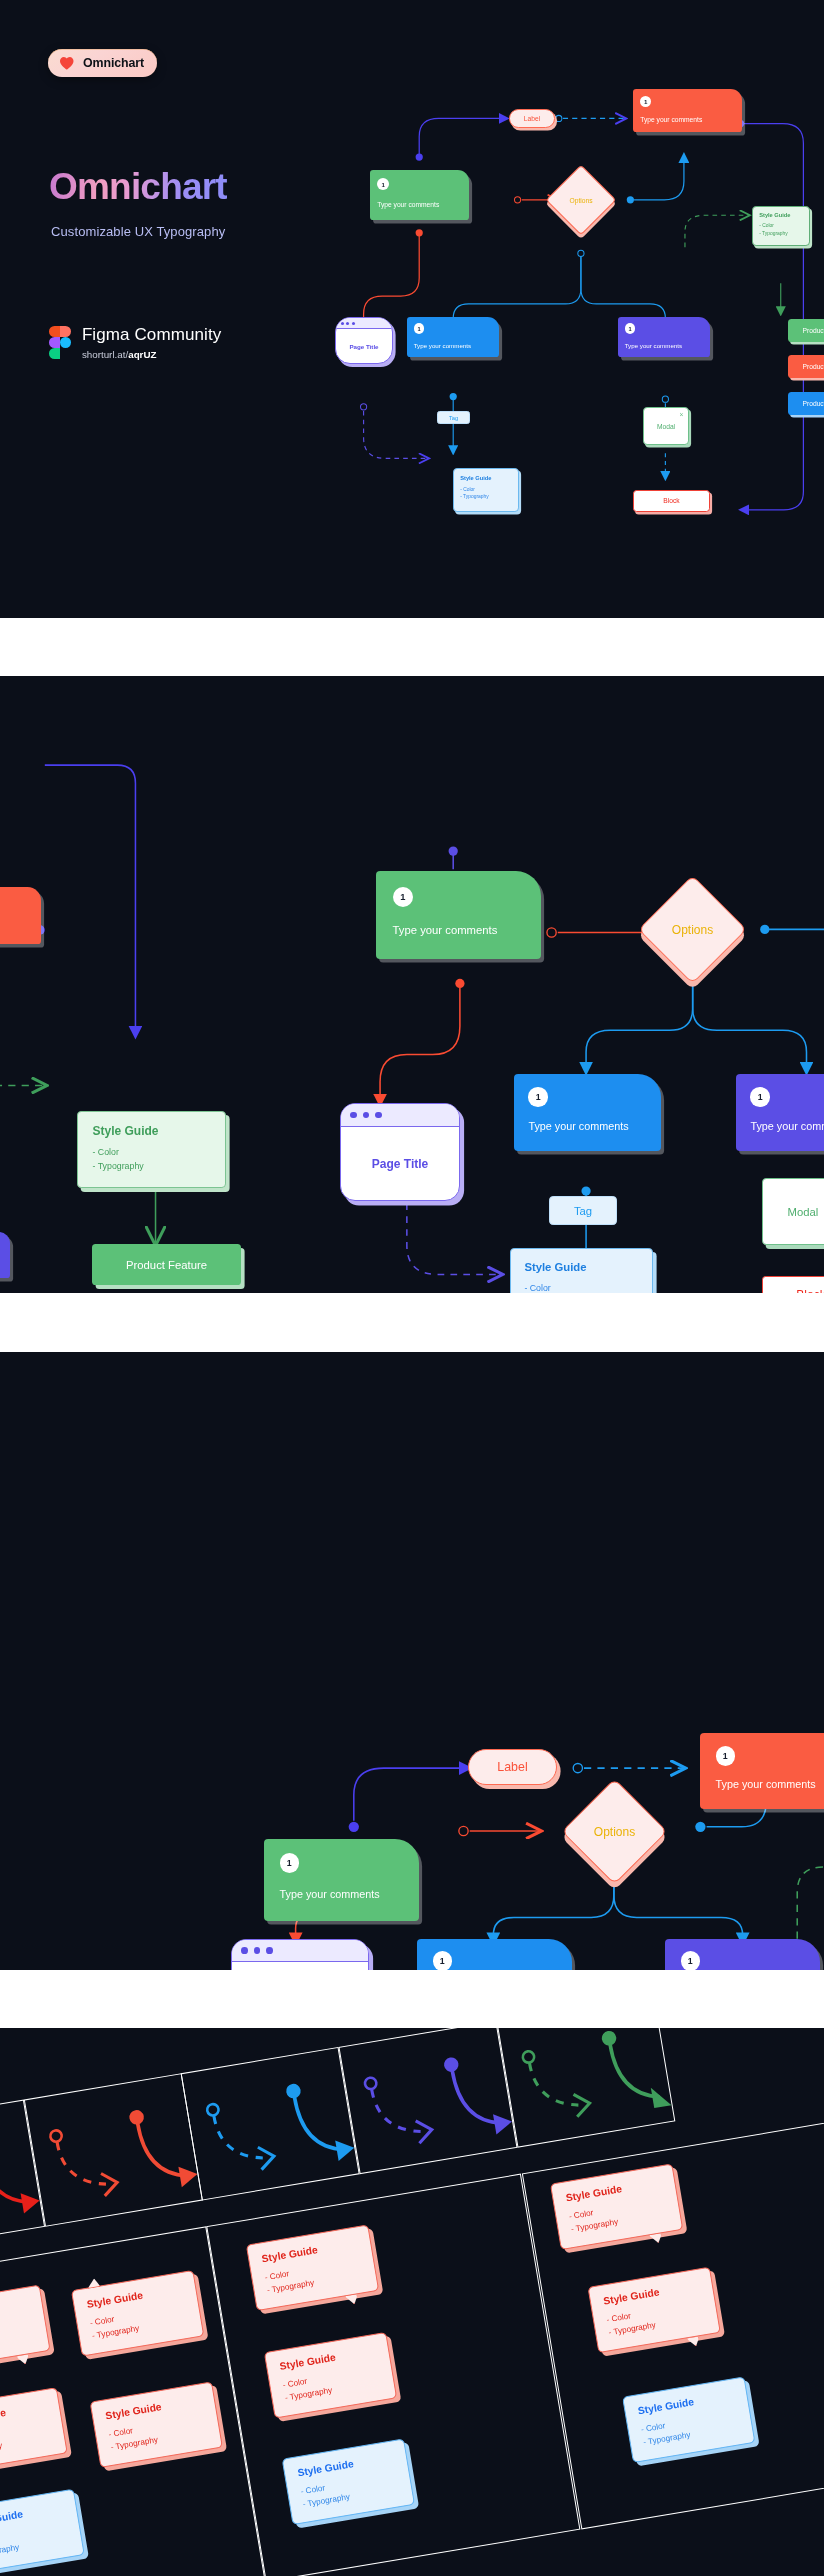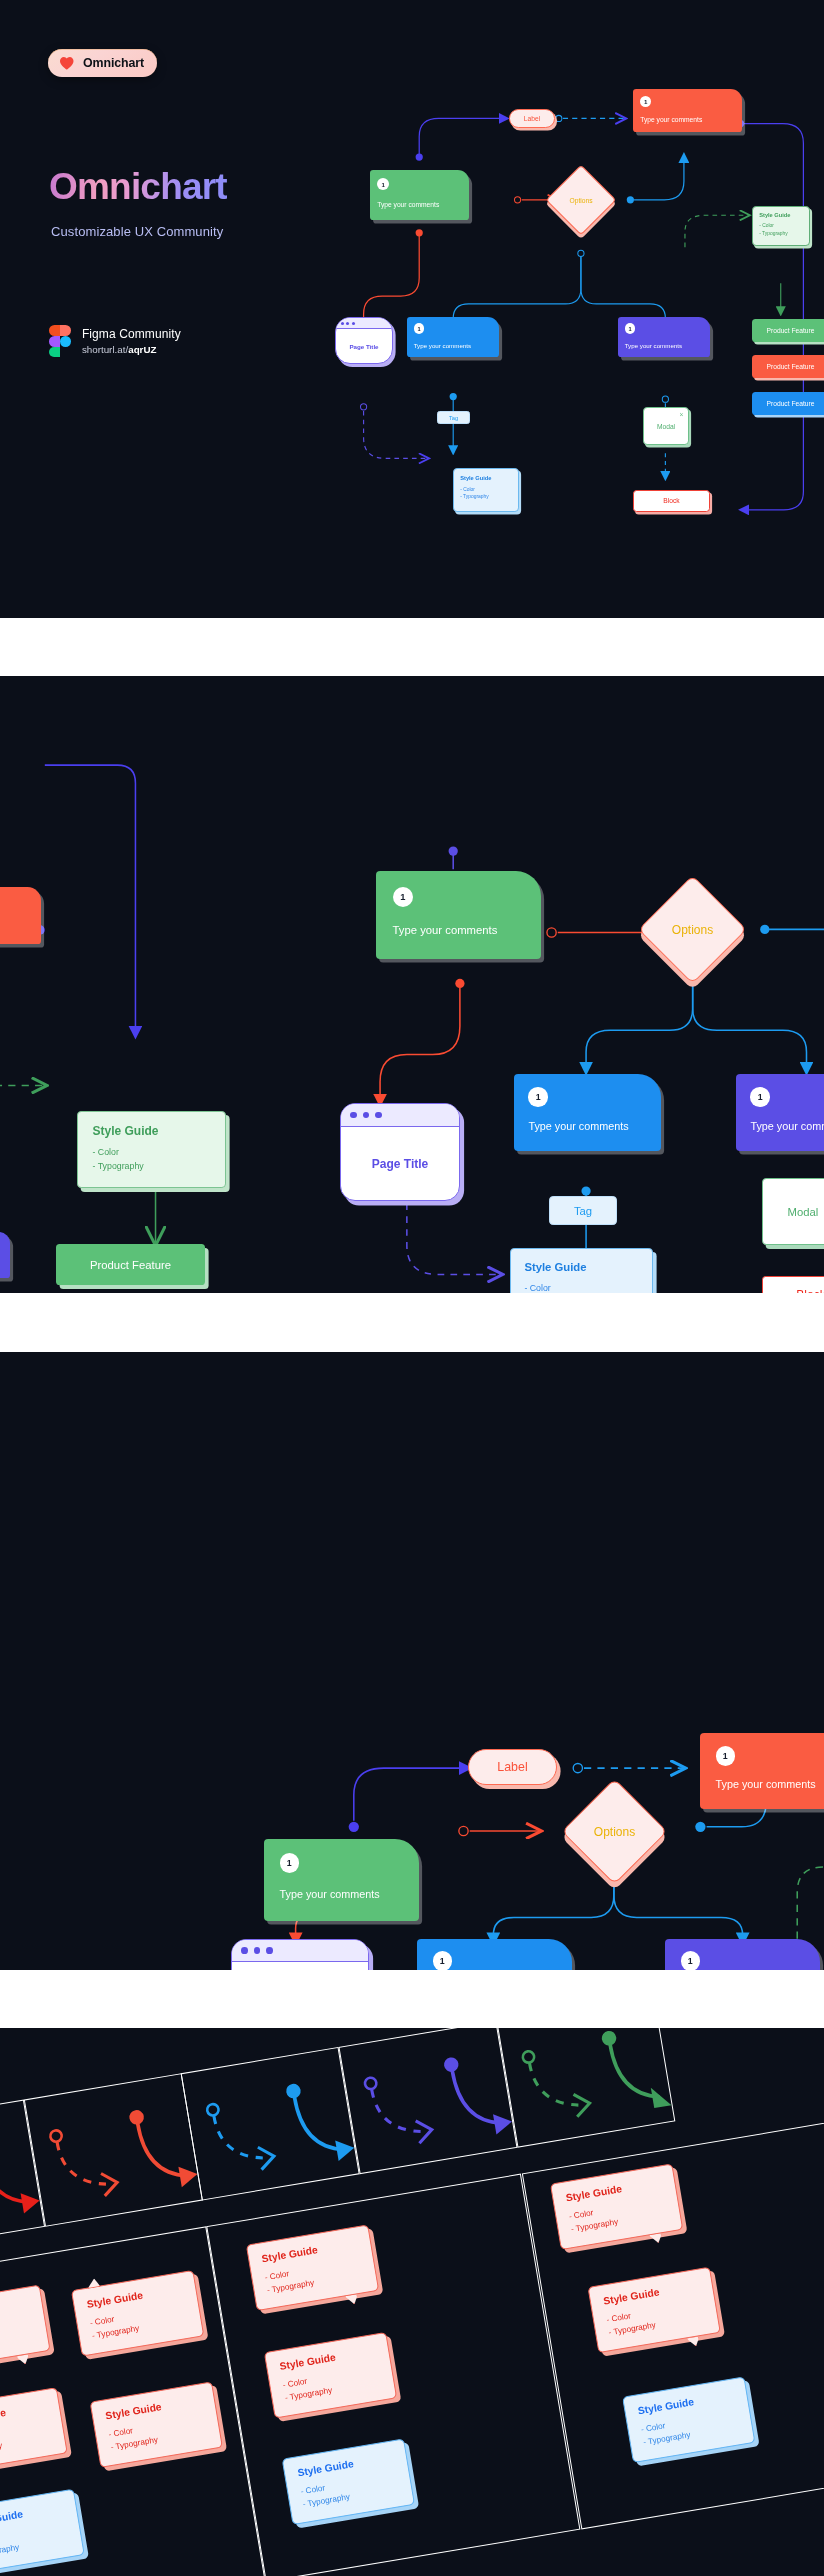--- a/index.html
+++ b/index.html
@@ -41,21 +41,21 @@
   }
 
   .figma-block{ position:absolute; left:49px; top:325px; display:flex; align-items:center; gap:11.3px; }
   .figma-logo{ width:21.6px; height:32px; position:relative; flex:none; }
   .fg{ position:absolute; }
   .fg.tl{ left:0; top:0; width:10.8px; height:10.8px; background:#f24e1e; border-radius:5.7px 0 0 5.7px; }
   .fg.tr{ left:10.8px; top:0; width:10.8px; height:10.8px; background:#ff7262; border-radius:0 5.7px 5.7px 0; }
   .fg.ml{ left:0; top:10.8px; width:10.8px; height:10.8px; background:#a259ff; border-radius:5.7px 0 0 5.7px; }
   .fg.mr{ left:10.8px; top:10.8px; width:10.8px; height:10.8px; background:#1abcfe; border-radius:50%; }
   .fg.bl{ left:0; top:21.6px; width:10.8px; height:10.8px; background:#0acf83; border-radius:5.7px 0 0 5.7px; }
-  .figma-txt .l1{ font-size:12px; color:#ffffff; letter-spacing:0.1px; }
+  .figma-txt .l1{ font-size:17px; color:#ffffff; letter-spacing:0.1px; }
   .figma-txt .l2{ font-size:9.8px; color:#c9cddb; margin-top:3.6px; }
   .figma-txt .l2 b{ color:#ffffff; font-weight:700; }
 
   
   .fc{ position:absolute; inset:0; }
   .fc svg{ position:absolute; left:0; top:0; overflow:visible; }
 
   
   .sticky{
     position:absolute; color:#fff; border-radius:3.1px;
@@ -113,21 +113,21 @@
   .modal .mt{ position:absolute; inset:0; display:flex; align-items:center; justify-content:center; color:#4fae6e; }
   
   .block{
     position:absolute; background:#fff; border:0.8px solid #ef4136; border-radius:3.6px;
     display:flex; align-items:center; justify-content:center; color:#ef2b20;
     box-shadow:2.1px 2.6px 0 #f7aca6;
   }
   
   .pf{
     position:absolute; border-radius:3.6px; color:#fff;
-    display:flex; align-items:center; justify-content:center;
+    display:flex; align-items:center; justify-content:center;margin-left:36px;
   }
 
   
   .board{ position:absolute; transform-origin:0 0; }
   .cell{ position:absolute; border:0.7px solid #ffffff; }
   .sgcard{
     position:absolute; background:#fdeceb; border:1px solid #f4695a; border-radius:5.2px;
     box-shadow:3.6px 4.1px 0 #f6a89c;
   }
   .sgcard.blue{ background:#e4f2fd; border-color:#63b6f5; box-shadow:3.6px 4.1px 0 #a6d4f7; }
@@ -149,21 +149,21 @@
   <div class="panel" style="height:618px">
 
     <div class="freebies-pill">
       <svg class="heart-ic" viewBox="0 0 32 29">
         <path d="M16 28C16 28 2 19.5 2 10.2 2 5.6 5.6 2 9.9 2c3 0 5 1.6 6.1 3.4C17.1 3.6 19.1 2 22.1 2 26.4 2 30 5.6 30 10.2 30 19.5 16 28 16 28z" fill="#f5453a"></path>
       </svg>
       <span class="lbl">Omnichart</span>
     </div>
 
     <div class="hero-title">Omnichart</div>
-    <div class="hero-sub">Customizable UX Community</div>
+    <div class="hero-sub">Customizable UX Typography</div>
 
     <div class="figma-block">
       <div class="figma-logo">
         <span class="fg tl"></span>
           <span class="fg tr"></span>
           <span class="fg ml"></span>
         <span class="fg mr"></span>
           <span class="fg bl"></span>
       </div>
       <div class="figma-txt">

